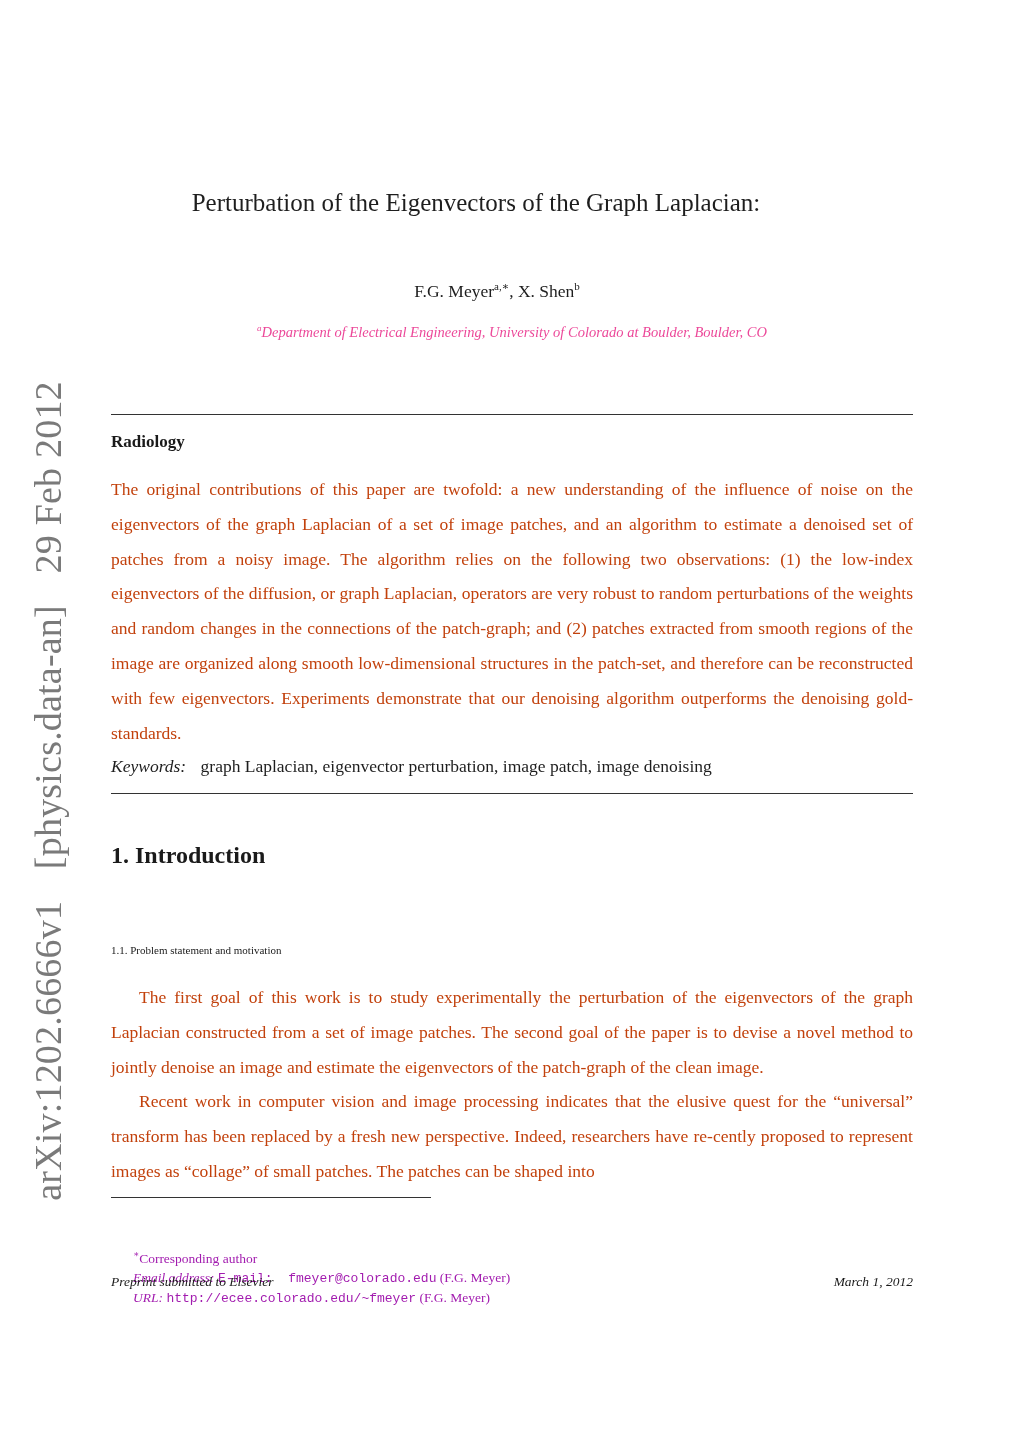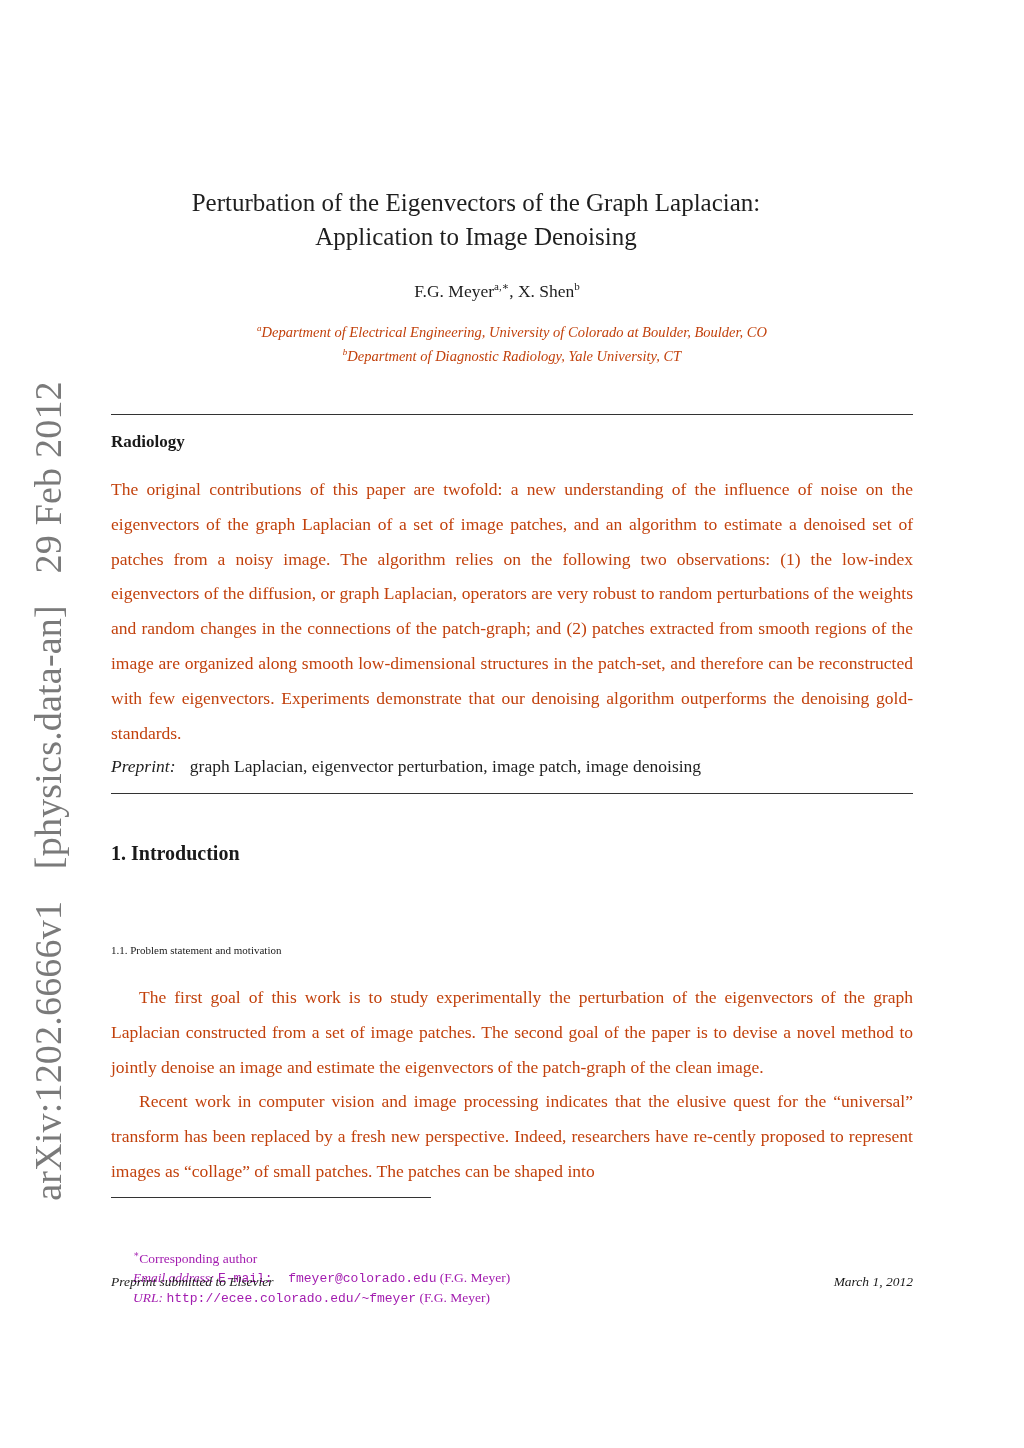--- a/index.html
+++ b/index.html
@@ -17,39 +17,39 @@
       position: absolute; left: 0; width: 952px; top: 186px;
       text-align: center; font-size: 25px; line-height: 34px; color: #1e1e1e;
     }
     .authors {
       position: absolute; left: 0; width: 994px; top: 280px;
       text-align: center; font-size: 17.5px; color: #1e1e1e;
     }
     .authors sup { font-size: 11px; }
     .affils {
       position: absolute; left: 0; width: 1024px; top: 318px;
-      text-align: center; font-size: 14.5px; line-height: 20px; font-style: italic; color: #c2410c;
+      text-align: center; font-size: 14.5px; line-height: 20px; font-style: italic; color: #ec4899;
     }
     .affils sup { font-size: 9px; font-style: italic; }
     .rule { position: absolute; left: 111px; width: 802px; height: 0; border-top: 1.5px solid #333; }
     .abstract-heading {
       position: absolute; left: 111px; top: 432px; font-size: 17px; font-weight: bold;
     }
     .body-text {
       position: absolute; left: 111px; width: 802px; font-size: 17.5px;
       line-height: 34.8px; text-align: justify; color: #c2410c;
     }
     .body-text p { margin: 0; }
     .indent { text-indent: 28px; }
     .keywords {
       position: absolute; left: 111px; top: 756px; font-size: 17.5px; color: #1e1e1e;
     }
     .keywords .kw-label { font-style: italic; margin-right: 10px; }
     .section-heading {
-      position: absolute; left: 111px; top: 842px; font-size: 20px; font-weight: bold; text-align: center;
+      position: absolute; left: 111px; top: 842px; font-size: 24px; font-weight: bold; text-align: center;
     }
     .subsection-heading {
       position: absolute; left: 111px; top: 944px; font-size: 11px; 
     }
     .footnote-rule { position: absolute; left: 111px; top: 1197px; width: 320px; border-top: 1.2px solid #333; }
     .footnotes {
       position: absolute; left: 111px; top: 1245px; font-size: 13.5px; line-height: 19px; color: #a21caf;
     }
     .footnotes .fn-line { padding-left: 22px; }
     .footnotes sup { font-size: 9px; }
@@ -66,42 +66,40 @@
 <body>
 
 <div class="arxiv-stamp">
   <span>arXiv:1202.6666v1</span>
   <span>[physics.data-an]</span>
   <span>29 Feb 2012</span>
 </div>
 
 <div class="title">
   <div>Perturbation of the Eigenvectors of the Graph Laplacian:</div>
-  <div>Application to Image Denoising</div>
 </div>
 
 <div class="authors">
   <span>F.G. Meyer</span><sup>a,∗</sup><span>, </span><span>X. Shen</span><sup>b</sup>
 </div>
 
 <div class="affils">
   <div><sup>a</sup><span>Department of Electrical Engineering, University of Colorado at Boulder, Boulder, CO</span></div>
-  <div><sup>b</sup><span>Department of Diagnostic Radiology, Yale University, CT</span></div>
 </div>
 
 <div class="rule" style="top:414px;"></div>
 
 <div class="abstract-heading">Radiology</div>
 
 <div class="body-text" style="top:472px;">
   <p>The original contributions of this paper are twofold: a new understanding of the influence of noise on the eigenvectors of the graph Laplacian of a set of image patches, and an algorithm to estimate a denoised set of patches from a noisy image. The algorithm relies on the following two observations: (1) the low-index eigenvectors of the diffusion, or graph Laplacian, operators are very robust to random perturbations of the weights and random changes in the connections of the patch-graph; and (2) patches extracted from smooth regions of the image are organized along smooth low-dimensional structures in the patch-set, and therefore can be reconstructed with few eigenvectors. Experiments demonstrate that our denoising algorithm outperforms the denoising gold-standards.</p>
 </div>
 
 <div class="keywords">
-  <span class="kw-label">Preprint:</span>
+  <span class="kw-label">Keywords:</span>
   <span>graph Laplacian, eigenvector perturbation, image patch, image denoising</span>
 </div>
 
 <div class="rule" style="top:793px;"></div>
 
 <div class="section-heading">1. Introduction</div>
 <div class="subsection-heading">1.1. Problem statement and motivation</div>
 
 <div class="body-text" style="top:980px;">
   <p class="indent">The first goal of this work is to study experimentally the perturbation of the eigenvectors of the graph Laplacian constructed from a set of image patches. The second goal of the paper is to devise a novel method to jointly denoise an image and estimate the eigenvectors of the patch-graph of the clean image.</p>

